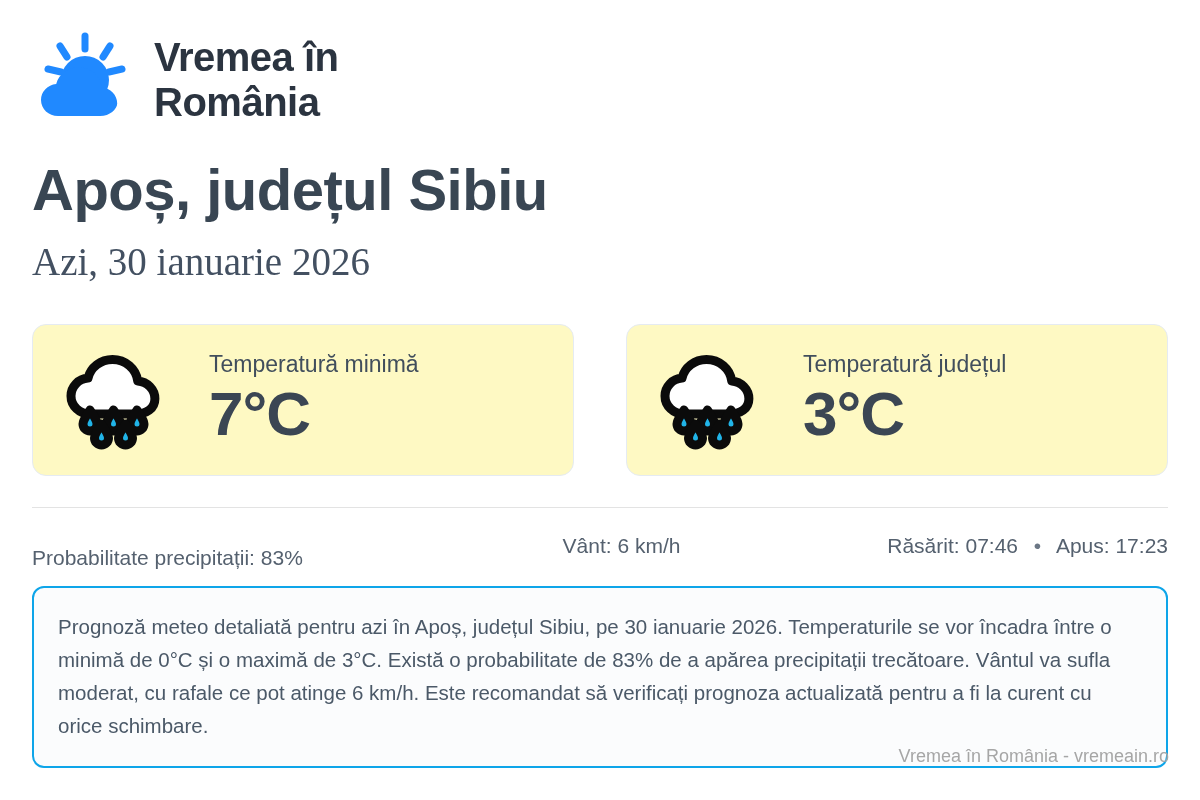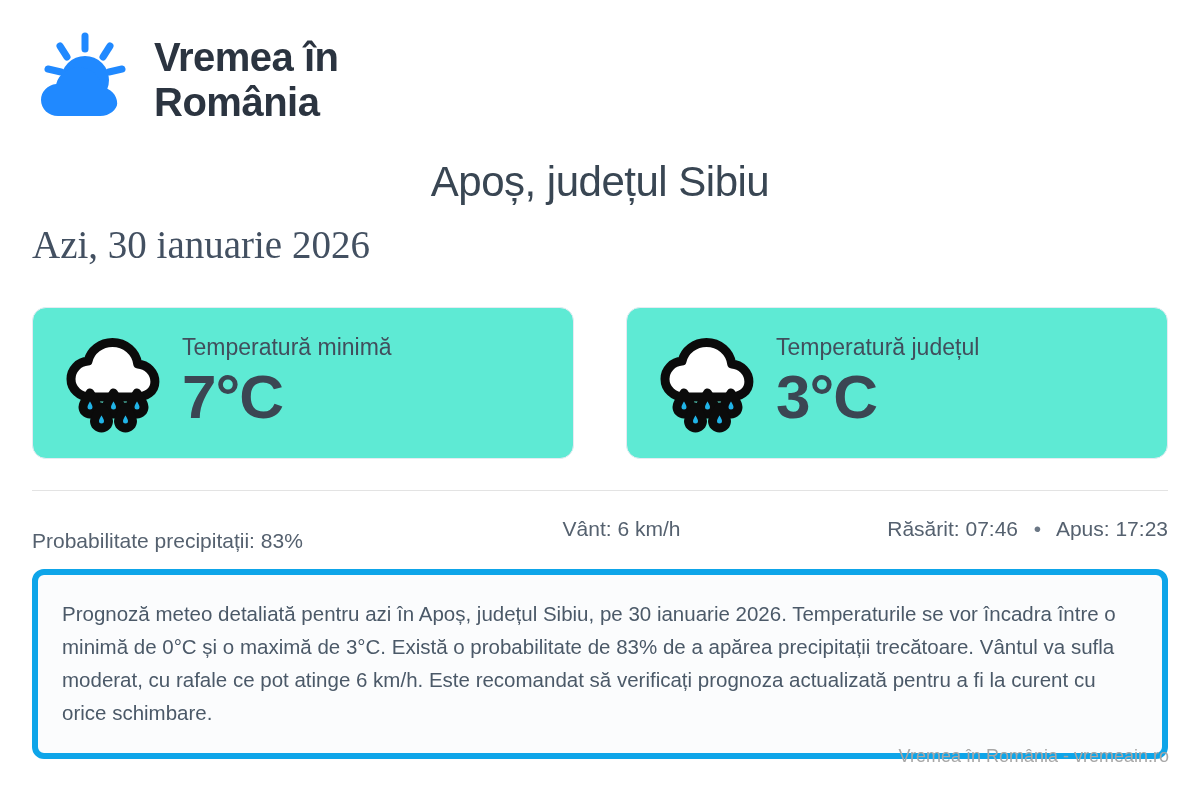--- a/index.html
+++ b/index.html
@@ -42,53 +42,53 @@
     line-height: 1.12;
     font-weight: 700;
     color: #2b3440;
     letter-spacing: -0.5px;
     white-space: pre-line;
   }
 
   
   .place-title {
     margin: 48px 0 0 0;
-    text-align: center;
-    font-size: 42px;
+    text-align: left;
+    font-size: 58px;
     line-height: 1.05;
-    font-weight: 400;
+    font-weight: 700;
     color: #394653;
     letter-spacing: -0.5px;
   }
   .date-sub {
     margin: 18px 0 0 0;
     text-align: left;
     font-size: 39px;
     font-weight: 400;
     color: #435061;
     font-family: Liberation Serif, serif;
   }
 
   
   .cards {
     display: flex;
     gap: 52px;
     margin-top: 40px;
   }
   .card {
     flex: 1 1 0;
-    background: #5eead4;
+    background: #fef9c3;
     border: 1px solid #e5ebf2;
     border-radius: 14px;
     height: 152px;
     box-sizing: border-box;
     display: flex;
     align-items: center;
     padding: 0 26px;
-    gap: 11px;
+    gap: 38px;
   }
   .card-icon {
     width: 112px;
     height: 104px;
     flex: 0 0 112px;
   }
   .card-body {
     display: flex;
     flex-direction: column;
     justify-content: center;
@@ -130,21 +130,21 @@
   .sun-sep {
     display: inline-block;
     margin: 0 10px;
     color: #6b7785;
   }
 
   
   .desc {
     margin-top: 16px;
     background: #fbfcfd;
-    border: 6px solid #0ea5e9;
+    border: 2px solid #0ea5e9;
     border-radius: 12px;
     padding: 22px 24px 24px 24px;
     box-sizing: border-box;
   }
   .desc p {
     margin: 0;
     font-size: 20.5px;
     line-height: 33px;
     color: #4b5968;
     max-width: 1060px;

